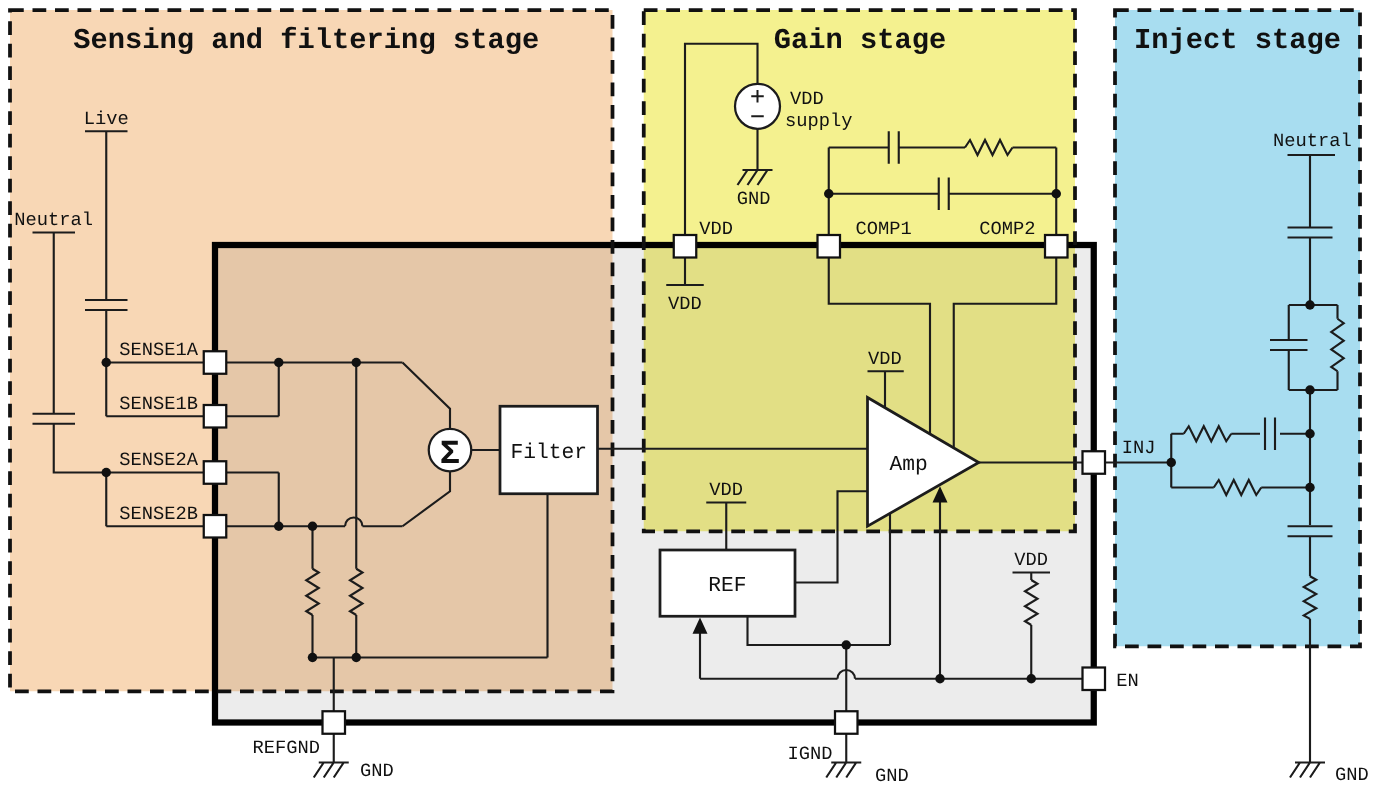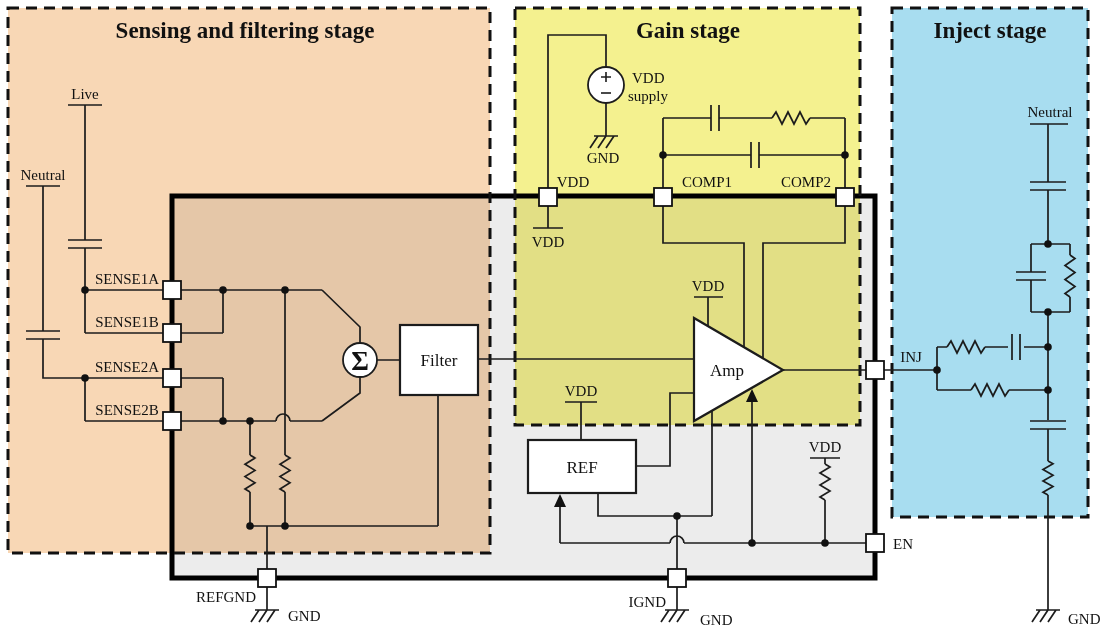--- a/index.html
+++ b/index.html
@@ -1,16 +1,16 @@
 <!DOCTYPE html>
 <html><head>
 <meta charset="utf-8">
 <style>
   html,body{margin:0;padding:0;background:#ffffff;}
-  .page{width:1100px;height:635px;position:relative;font-family:Liberation Serif, serif;}
+  .page{width:1100px;height:635px;position:relative;font-family:Liberation Mono, monospace;}
   svg text{fill:#111;}
   .title{font-size:23px;font-weight:bold;}
   .lbl{font-size:15px;}
   .blk{font-size:17px;}
   .sigma{font-size:27px;font-weight:bold;}
 </style>
 </head>
 <body>
 
 <div class="page">

